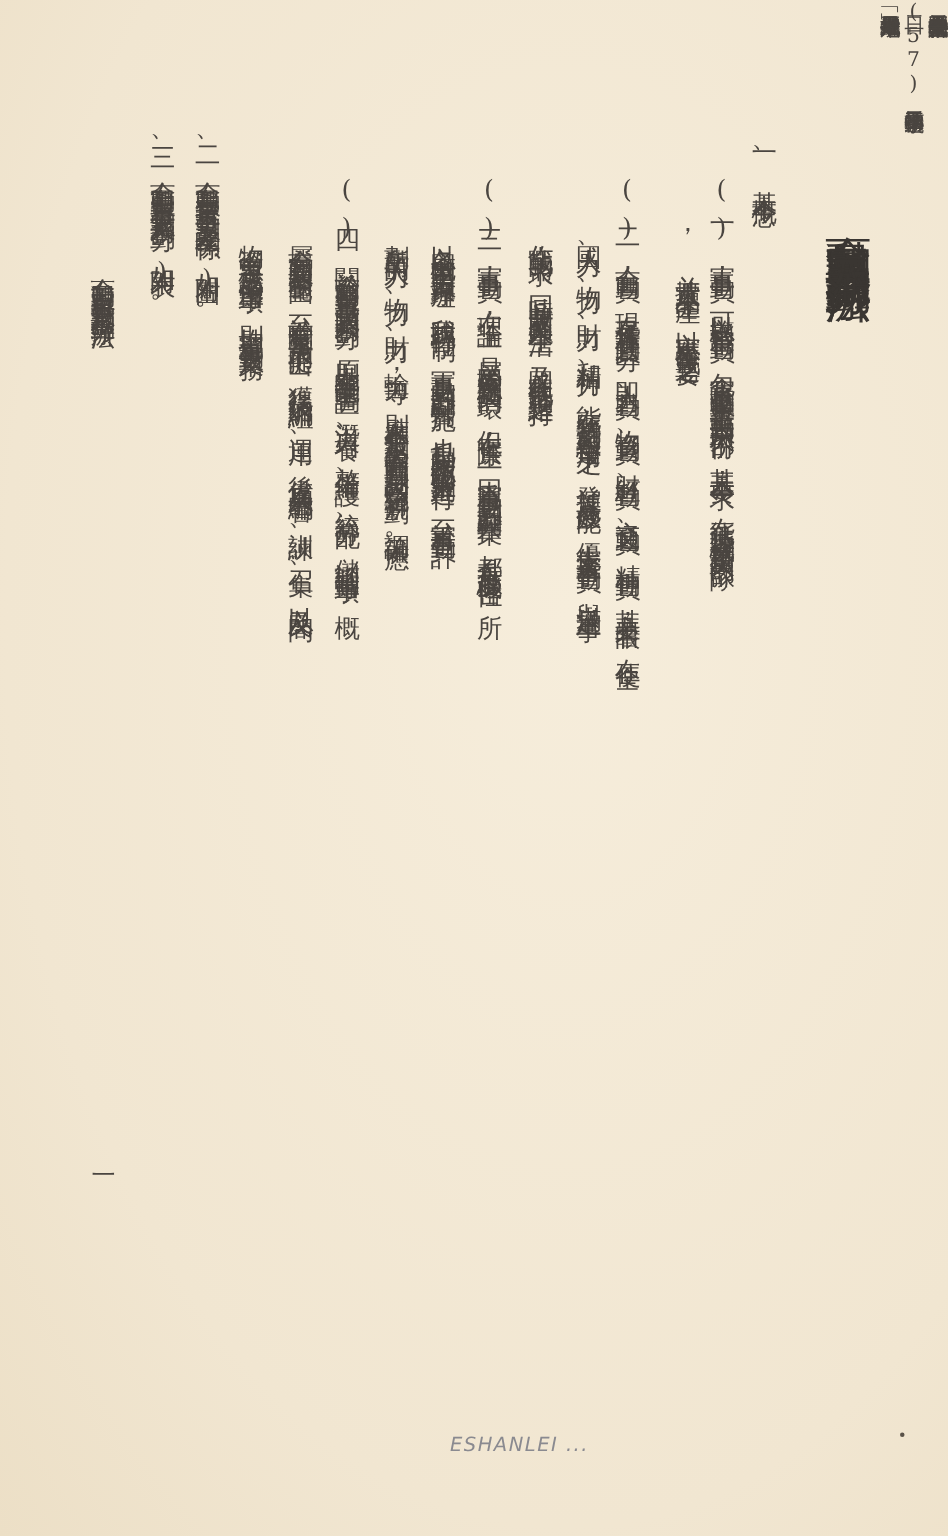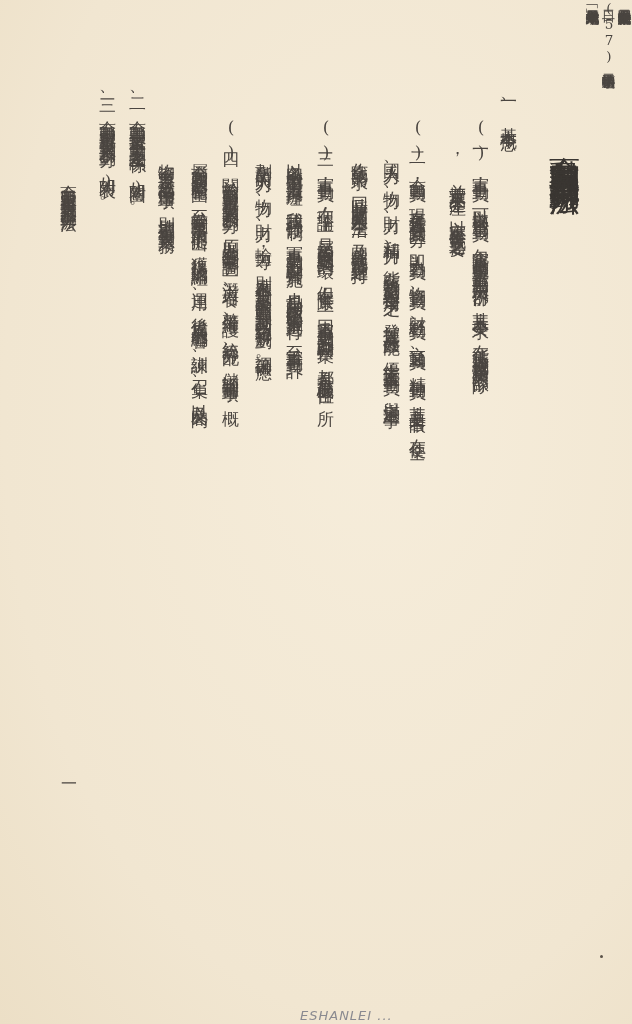--- a/index.html
+++ b/index.html
@@ -30,21 +30,21 @@
     left: 538px; top: 600px;
     font-size: 13.5px; line-height: 15px; letter-spacing: -0.3px;
     display: flex; flex-direction: row-reverse; gap: 1px;
     writing-mode: horizontal-tb;
   }
   .approval .col { position: static; }
   .body-text { font-size: 17px; line-height: 17px; letter-spacing: 2.6px; }
   .footer-title { font-size: 16.5px; letter-spacing: 2.2px; }
   .page-num { font-size: 16px; }
   .scribble {
-    position: absolute; left: 300px; top: 1008px;
+    position: absolute; left: 300px; top: 956px;
     font-family: "DejaVu Sans", sans-serif; font-style: italic;
     font-size: 13px; color: #8a8a90; letter-spacing: 1px;
   }
   .dot { position: absolute; width: 3px; height: 3px; border-radius: 50%; background: #5a5248; }
 </style>
 </head>
 <body>
 
 <div class="page">
 

